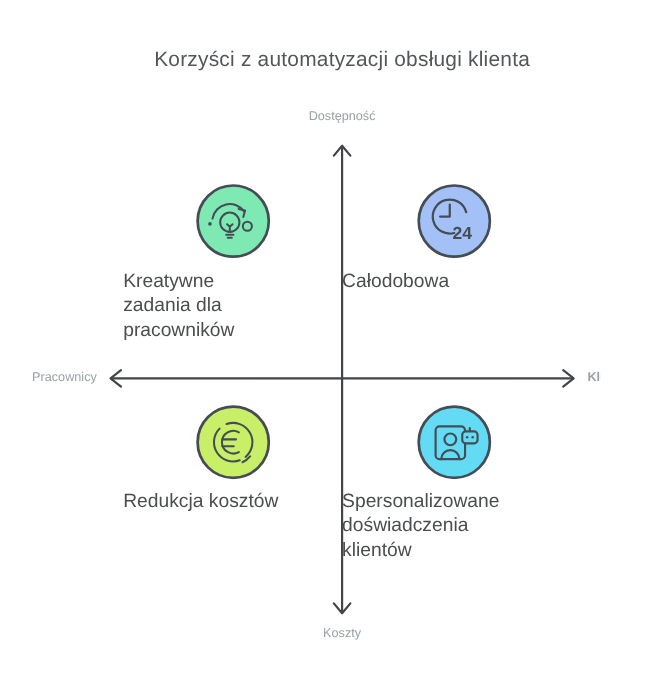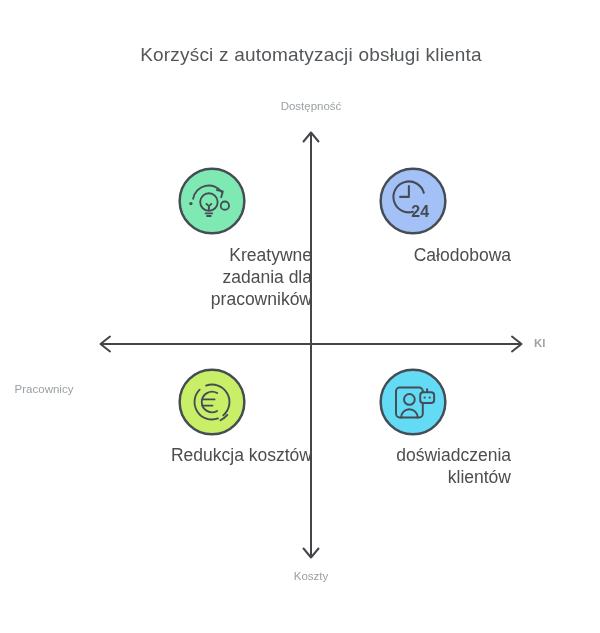--- a/index.html
+++ b/index.html
@@ -8,30 +8,30 @@
     font-family:"Liberation Sans", sans-serif;overflow:hidden;
   }
   .title{
     position:absolute;top:44px;left:11px;width:600px;text-align:center;
     font-size:19px;font-weight:500;letter-spacing:.2px;color:#54575a;
   }
   .axes-svg{position:absolute;left:0;top:0;width:600px;height:633px;}
   .axis-label{position:absolute;font-size:11.5px;color:#9aa0a4;}
   .axis-label.top{left:11px;width:600px;text-align:center;top:100px;}
   .axis-label.bottom{left:11px;width:600px;text-align:center;top:570px;}
-  .axis-label.left{left:0;width:88px;text-align:center;top:337px;margin-top:46px;}
+  .axis-label.left{left:0;width:88px;text-align:right;top:337px;}
   .axis-label.right{left:534px;top:337px;font-weight:bold;}
   .q-icon{position:absolute;width:68px;height:68px;}
   .q-icon svg{display:block;width:68px;height:68px;}
   .q-icon.tl{left:178px;top:167px;}
   .q-icon.tr{left:379px;top:167px;}
   .q-icon.bl{left:178px;top:368px;}
   .q-icon.br{left:379px;top:368px;}
   .q-label{
-    position:absolute;width:200px;text-align:right;
+    position:absolute;width:200px;text-align:left;
     font-size:17.5px;line-height:22px;color:#4b4d4f;
   }
   .q-label.tl{left:112px;top:244px;}
   .q-label.tr{left:311px;top:244px;}
   .q-label.bl{left:112px;top:444px;}
   .q-label.br{left:311px;top:444px;}
   .icon-num{font-family:"Liberation Sans", sans-serif;font-size:15.5px;font-weight:600;}
 </style>
 </head>
 <body>
@@ -118,17 +118,18 @@
 
   <div class="q-label tr">
     <div>Całodobowa</div>
   </div>
 
   <div class="q-label bl">
     <div>Redukcja kosztów</div>
   </div>
 
   <div class="q-label br">
+    <div>Spersonalizowane</div>
     <div>doświadczenia</div>
     <div>klientów</div>
   </div>
 
 </div>
 
 </body></html>

